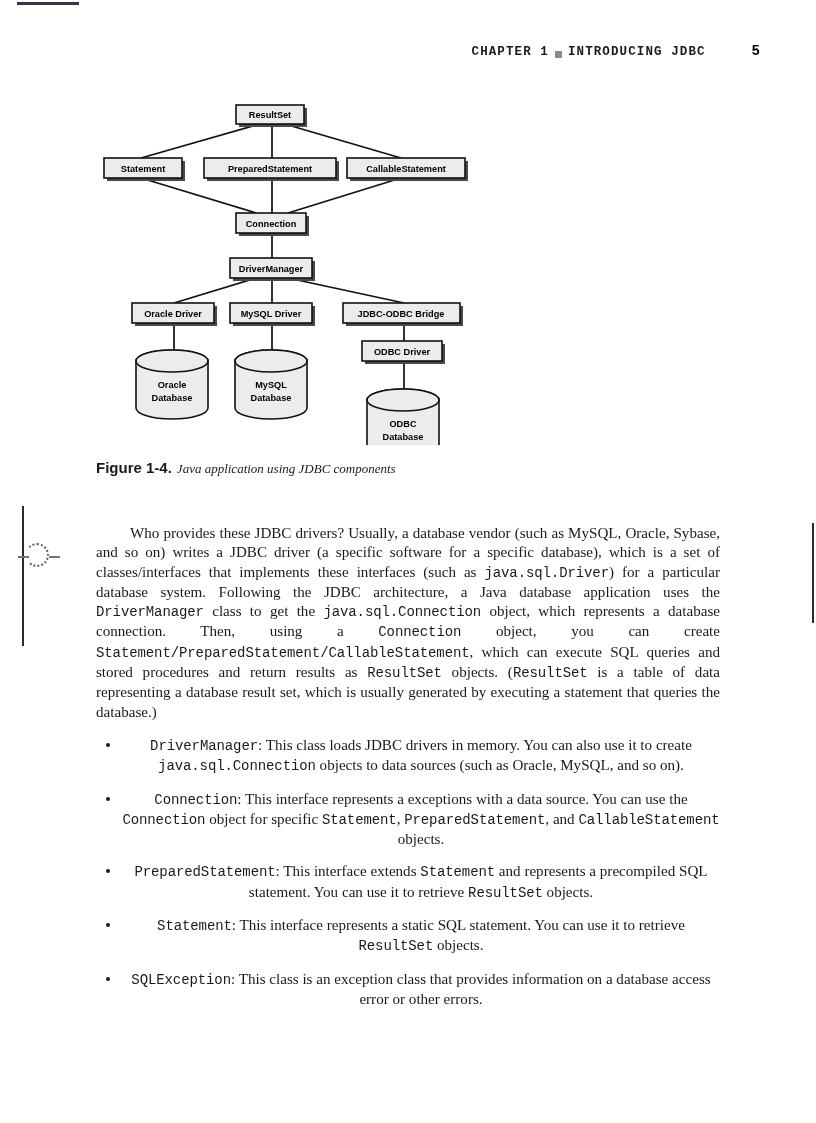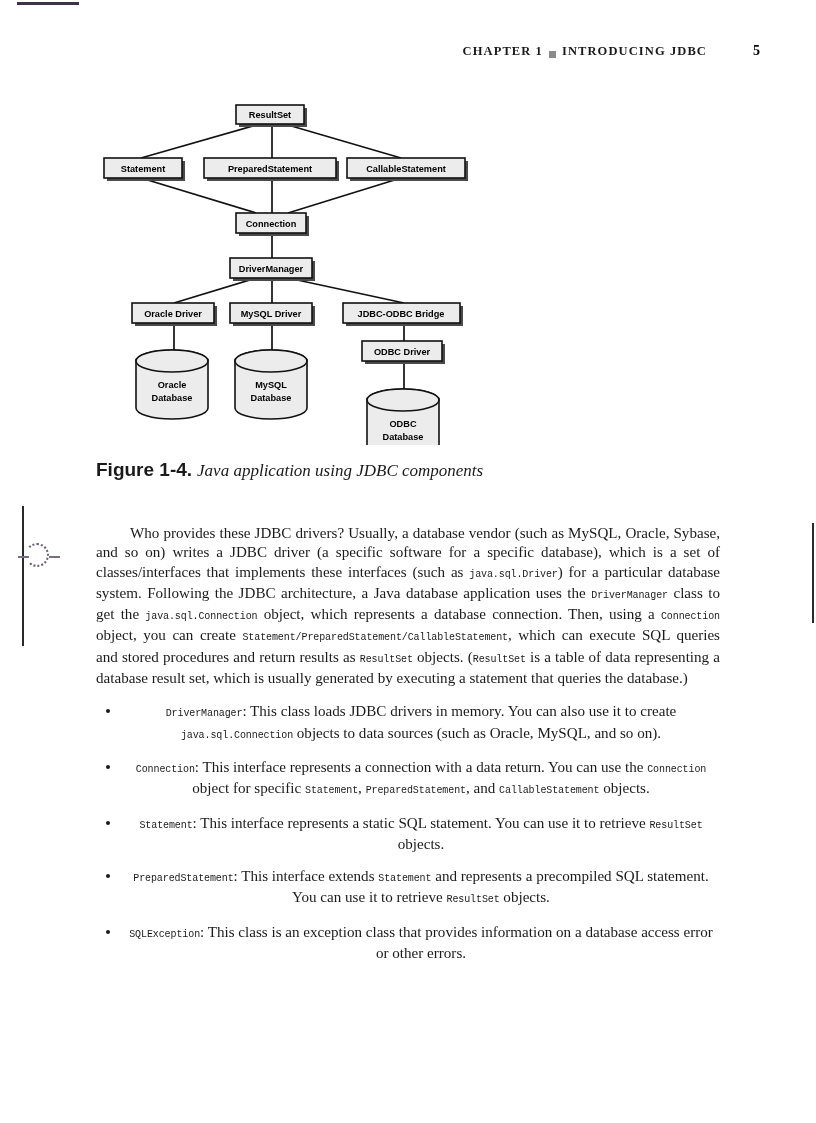--- a/index.html
+++ b/index.html
@@ -58,21 +58,21 @@
   }
 
   
   .running-head {
     position: absolute;
     left: 96px; top: 43px;
     width: 664px;
     display: flex;
     align-items: flex-end;
     justify-content: flex-end;
-    font-family: Liberation Serif, serif;
+    font-family: Liberation Mono, monospace;
   }
   .rh-text {
     font-size: 12.5px;
     font-weight: bold;
     letter-spacing: 1.1px;
     color: #1a1a1a;
     white-space: nowrap;
   }
   .rh-orn {
     display: inline-block;
@@ -100,45 +100,45 @@
   .fig-caption {
     position: absolute;
     left: 96px; top: 459px;
     font-size: 14.5px;
     line-height: 1.2;
     white-space: nowrap;
   }
   .fig-caption .fc-label {
     font-family: "Liberation Sans", sans-serif;
     font-weight: bold;
-    font-size: 19px;
+    font-size: 15px;
   }
   .fig-caption .fc-text {
     font-style: italic;
-    font-size: 17px;
+    font-size: 13px;
     margin-left: 5px;
   }
 
   
   .body-col {
     position: absolute;
     left: 96px; top: 524px;
     width: 624px;
   }
   p.para {
     margin: 0;
     font-size: 15.1px;
     line-height: 19.3px;
     text-align: justify;
     text-indent: 34px;
     hyphens: none;
   }
   code, .mono {
     font-family: "Liberation Mono", monospace;
-    font-size: 10px;
+    font-size: 14px;
     letter-spacing: -0.1px;
   }
 
   ul.bullets {
     margin: 14px 0 0 0;
     padding: 0;
     list-style: none;
   }
   ul.bullets li {
     position: relative;
@@ -274,24 +274,24 @@
 
 <div class="body-col">
 
   <p class="para"><span>Who provides these JDBC drivers? Usually, a database vendor (such as MySQL, Oracle, Sybase, and so on) writes a JDBC driver (a specific software for a specific database), which is a set of classes/interfaces that implements these interfaces (such as </span><code>java.sql.Driver</code><span>) for a particular database system. Following the JDBC architecture, a Java database application uses the </span><code>DriverManager</code><span> class to get the </span><code>java.sql.Connection</code><span> object, which represents a database connection. Then, using a </span><code>Connection</code><span> object, you can create </span><code>Statement/PreparedStatement/CallableStatement</code><span>, which can execute SQL queries and stored procedures and return results as </span><code>ResultSet</code><span> objects. (</span><code>ResultSet</code><span> is a table of data representing a database result set, which is usually generated by executing a statement that queries the database.)</span></p>
 
 
   <ul class="bullets">
 
     <li><span class="bullet-dot"></span><code>DriverManager</code><span>: This class loads JDBC drivers in memory. You can also use it to create </span><code>java.sql.Connection</code><span> objects to data sources (such as Oracle, MySQL, and so on).</span></li>
 
-    <li><span class="bullet-dot"></span><code>Connection</code><span>: This interface represents a connection with a data return. You can use the </span><code>Connection</code><span> object for specific </span><code>Statement</code><span>, </span><code>PreparedStatement</code><span>, and </span><code>CallableStatement</code><span> objects.</span></li>
+    <li><span class="bullet-dot"></span><code>Connection</code><span>: This interface represents a exceptions with a data source. You can use the </span><code>Connection</code><span> object for specific </span><code>Statement</code><span>, </span><code>PreparedStatement</code><span>, and </span><code>CallableStatement</code><span> objects.</span></li>
+
+    <li><span class="bullet-dot"></span><code>PreparedStatement</code><span>: This interface extends </span><code>Statement</code><span> and represents a precompiled SQL statement. You can use it to retrieve </span><code>ResultSet</code><span> objects.</span></li>
 
     <li><span class="bullet-dot"></span><code>Statement</code><span>: This interface represents a static SQL statement. You can use it to retrieve </span><code>ResultSet</code><span> objects.</span></li>
 
-    <li><span class="bullet-dot"></span><code>PreparedStatement</code><span>: This interface extends </span><code>Statement</code><span> and represents a precompiled SQL statement. You can use it to retrieve </span><code>ResultSet</code><span> objects.</span></li>
-
 
 
     <li><span class="bullet-dot"></span><code>SQLException</code><span>: This class is an exception class that provides information on a database access error or other errors.</span></li>
 
   </ul>
 </div>
 
 </body></html>

